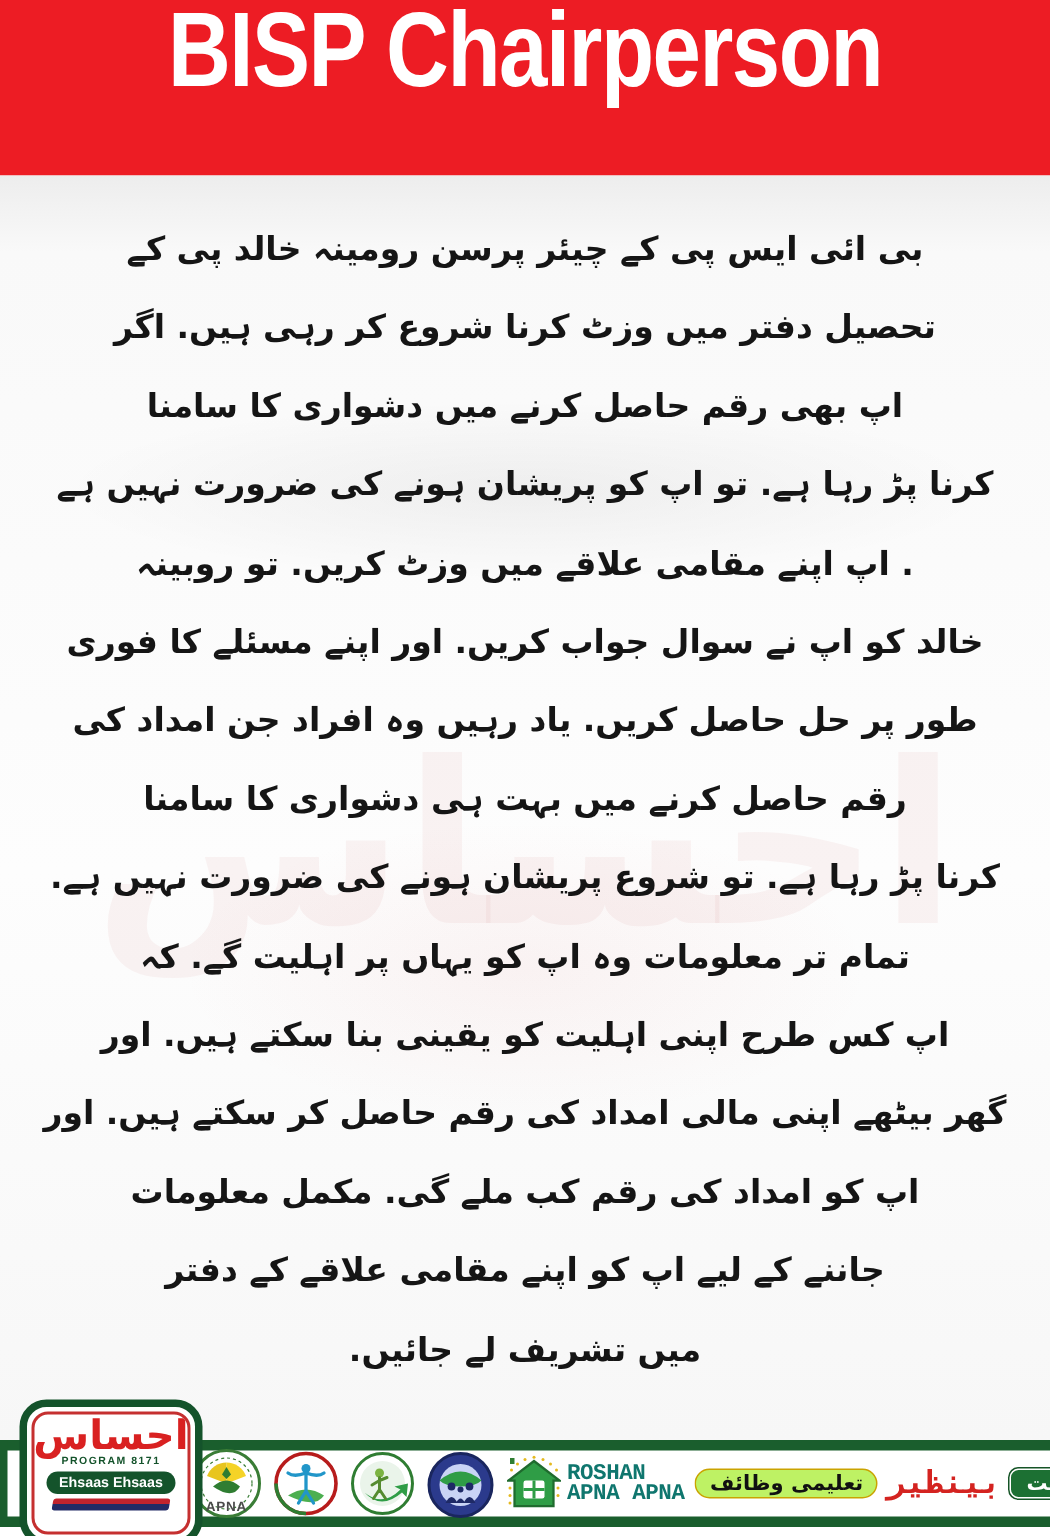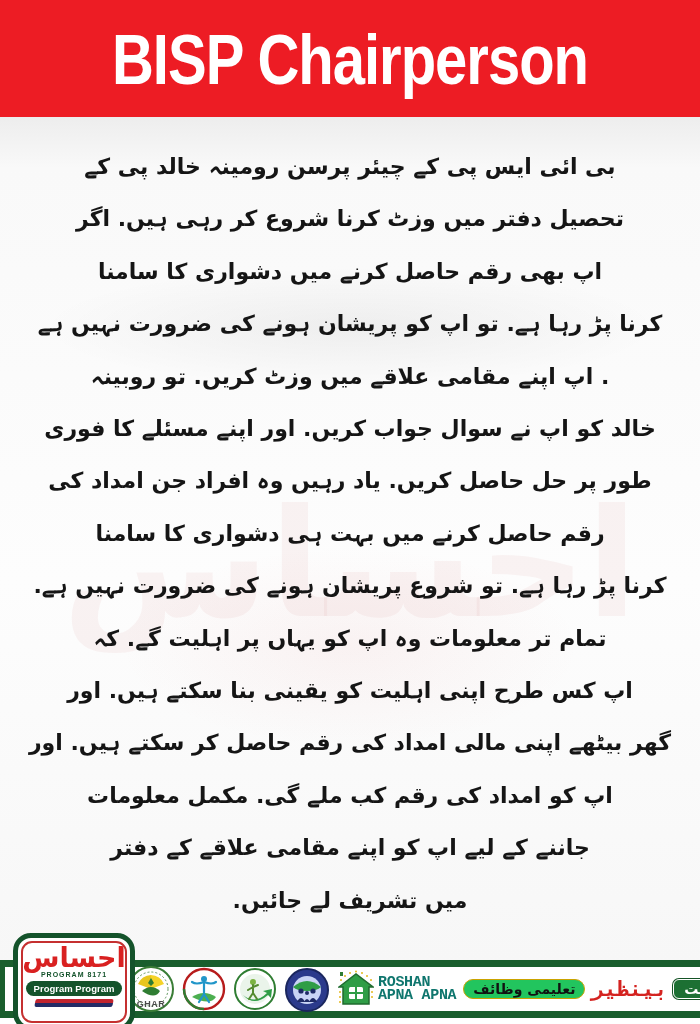--- a/index.html
+++ b/index.html
@@ -1,20 +1,20 @@
 <!DOCTYPE html>
 <html lang="ur"><head>
 <meta charset="utf-8">
 <style>
   html,body{margin:0;padding:0;background:#dddddd;font-family:"Liberation Sans",sans-serif;}
   .page{position:relative;width:700px;height:1024px;margin:0 auto;background:#ffffff;overflow:hidden;}
 
   
   .header{position:absolute;top:0;left:0;right:0;height:117px;background:#ED1C24;
-          display:flex;align-items:center;justify-content:center;}
+          display:flex;align-items:flex-start;justify-content:center;}
   .header h1{margin:0;color:#ffffff;font-size:58px;font-weight:bold;letter-spacing:-1px;
              transform:scaleY(1.22);font-family:"Liberation Sans",sans-serif;}
 
   
   .body{position:absolute;top:117px;left:0;right:0;bottom:62px;
         background:linear-gradient(180deg,#ededed 0%,#f9f9f9 6%,#fdfdfd 55%,#f7f7f7 100%);}
   .blob1{position:absolute;left:40px;top:150px;width:620px;height:120px;border-radius:50%;
          background:radial-gradient(closest-side,rgba(0,0,0,0.05),rgba(0,0,0,0));}
   .blob2{position:absolute;left:120px;top:430px;width:460px;height:200px;border-radius:50%;
          background:radial-gradient(closest-side,rgba(214,110,110,0.07),rgba(214,110,110,0));}
@@ -49,21 +49,21 @@
   .logo svg{display:block;}
   .bisp-label{position:absolute;left:0;right:0;top:34px;text-align:center;font-size:9px;
               font-weight:bold;color:#4a4a4a;letter-spacing:0.5px;z-index:7;}
 
   .roshan{display:flex;align-items:center;gap:4px;flex:0 0 auto;margin-left:3px;}
   .roshan-text{font-size:15px;font-weight:800;color:#0f766e;line-height:13px;
                letter-spacing:-0.3px;font-family:Liberation Mono, monospace;}
 
   .badges{margin-left:auto;display:flex;align-items:center;gap:6px;direction:ltr;
           padding-right:0;overflow:hidden;}
-  .badge-yellow{background:#22c55e;border:1px solid #caa300;border-radius:12px;color:#111111;
+  .badge-yellow{background:#bef264;border:1px solid #caa300;border-radius:12px;color:#111111;
                 font-size:14px;font-weight:bold;padding:1px 9px;white-space:nowrap;
                 font-family:"DejaVu Sans",sans-serif;}
   .badge-green{background:#1C7033;border:1px solid #ffffff;box-shadow:0 0 0 1px #155426;
                border-radius:6px;color:#ffffff;font-size:14px;font-weight:bold;padding:1px 10px;
                white-space:nowrap;font-family:"DejaVu Sans",sans-serif;}
   .benazir{color:#D42320;font-size:21px;font-weight:bold;white-space:nowrap;
            font-family:Liberation Mono, monospace;}
 </style>
 </head>
 <body>
@@ -96,37 +96,37 @@
       <p class="uline">میں تشریف لے جائیں.</p>
     </div>
   </div>
 
   <div class="footer">
 
     <div class="ehsaas">
       <div class="ehsaas-inner">
         <div class="ehsaas-urdu">احساس</div>
         <div class="ehsaas-program">PROGRAM 8171</div>
-        <div class="ehsaas-pill">Program Program</div>
+        <div class="ehsaas-pill">Ehsaas Ehsaas</div>
         <div class="ehsaas-ribbon"></div>
       </div>
     </div>
 
     <div class="footer-row">
 
       <div class="logo" style="width:48px;height:48px;">
         <svg width="48" height="48" viewBox="0 0 48 48">
           <circle cx="24" cy="24" r="22" fill="#ffffff" stroke="#3A7D36" stroke-width="2"></circle>
           <path d="M24 10 a14 14 0 0 1 13 9 l-13 5 z" fill="#F5D327"></path>
           <path d="M24 10 a14 14 0 0 0 -13 9 l13 5 z" fill="#E8C51E"></path>
           <path d="M15 26 q9 -8 18 0 q-5 9 -18 0 z" fill="#2F7D32"></path>
           <path d="M21 18 l3 -5 l3 5 l-3 3 z" fill="#2F7D32"></path>
           <circle cx="24" cy="24" r="17" fill="none" stroke="#3A7D36" stroke-width="0.8" stroke-dasharray="2 2"></circle>
         </svg>
-        <div class="bisp-label">GHAR</div>
+        <div class="bisp-label">APNA</div>
       </div>
 
       <div class="logo">
         <svg width="44" height="44" viewBox="0 0 44 44">
           <circle cx="22" cy="22" r="20" fill="#ffffff" stroke="#B71C1C" stroke-width="2.4"></circle>
           <path d="M22 42 a20 20 0 0 1 -20 -20" fill="none" stroke="#2F7D32" stroke-width="2.4"></path>
           <path d="M10 30 q12 -8 24 0 q-6 9 -24 0 z" fill="#4CAF50"></path>
           <circle cx="22" cy="12" r="3" fill="#2196C9"></circle>
           <path d="M22 15 q-8 3 -12 0 M22 15 q8 3 12 0 M22 15 l0 12 M22 27 l-5 8 M22 27 l5 8" fill="none" stroke="#2196C9" stroke-width="2.2" stroke-linecap="round"></path>
         </svg>

